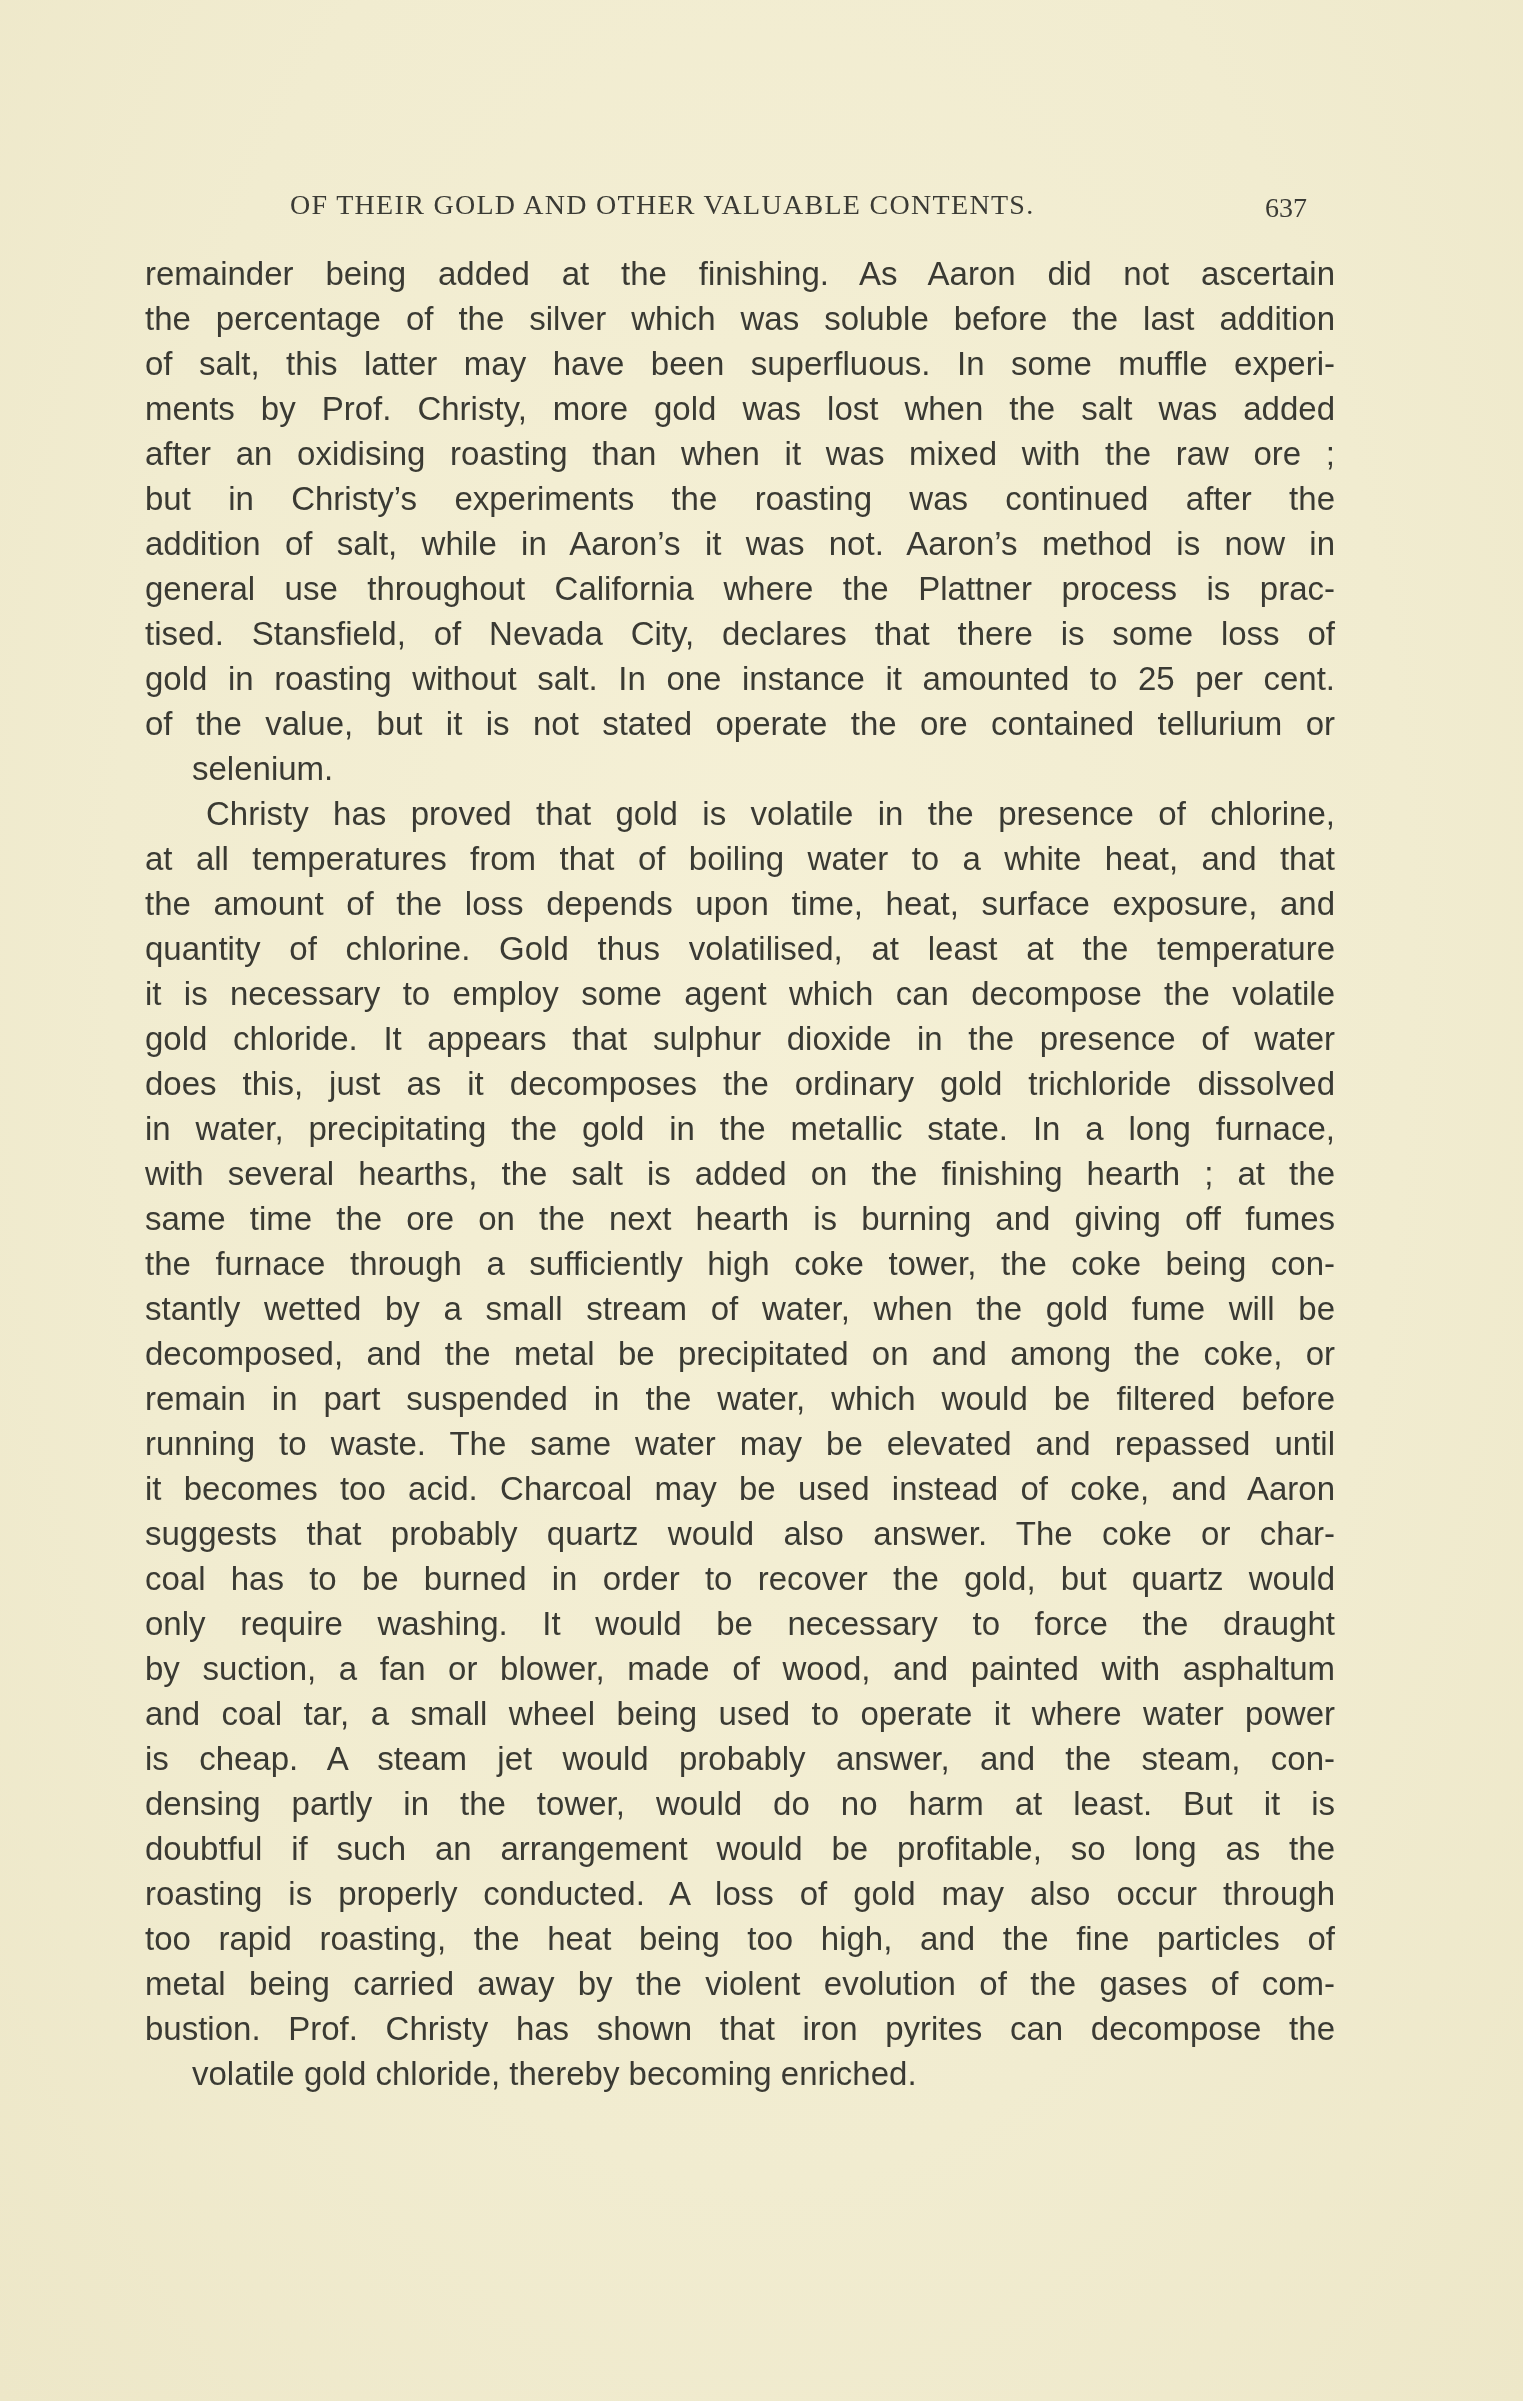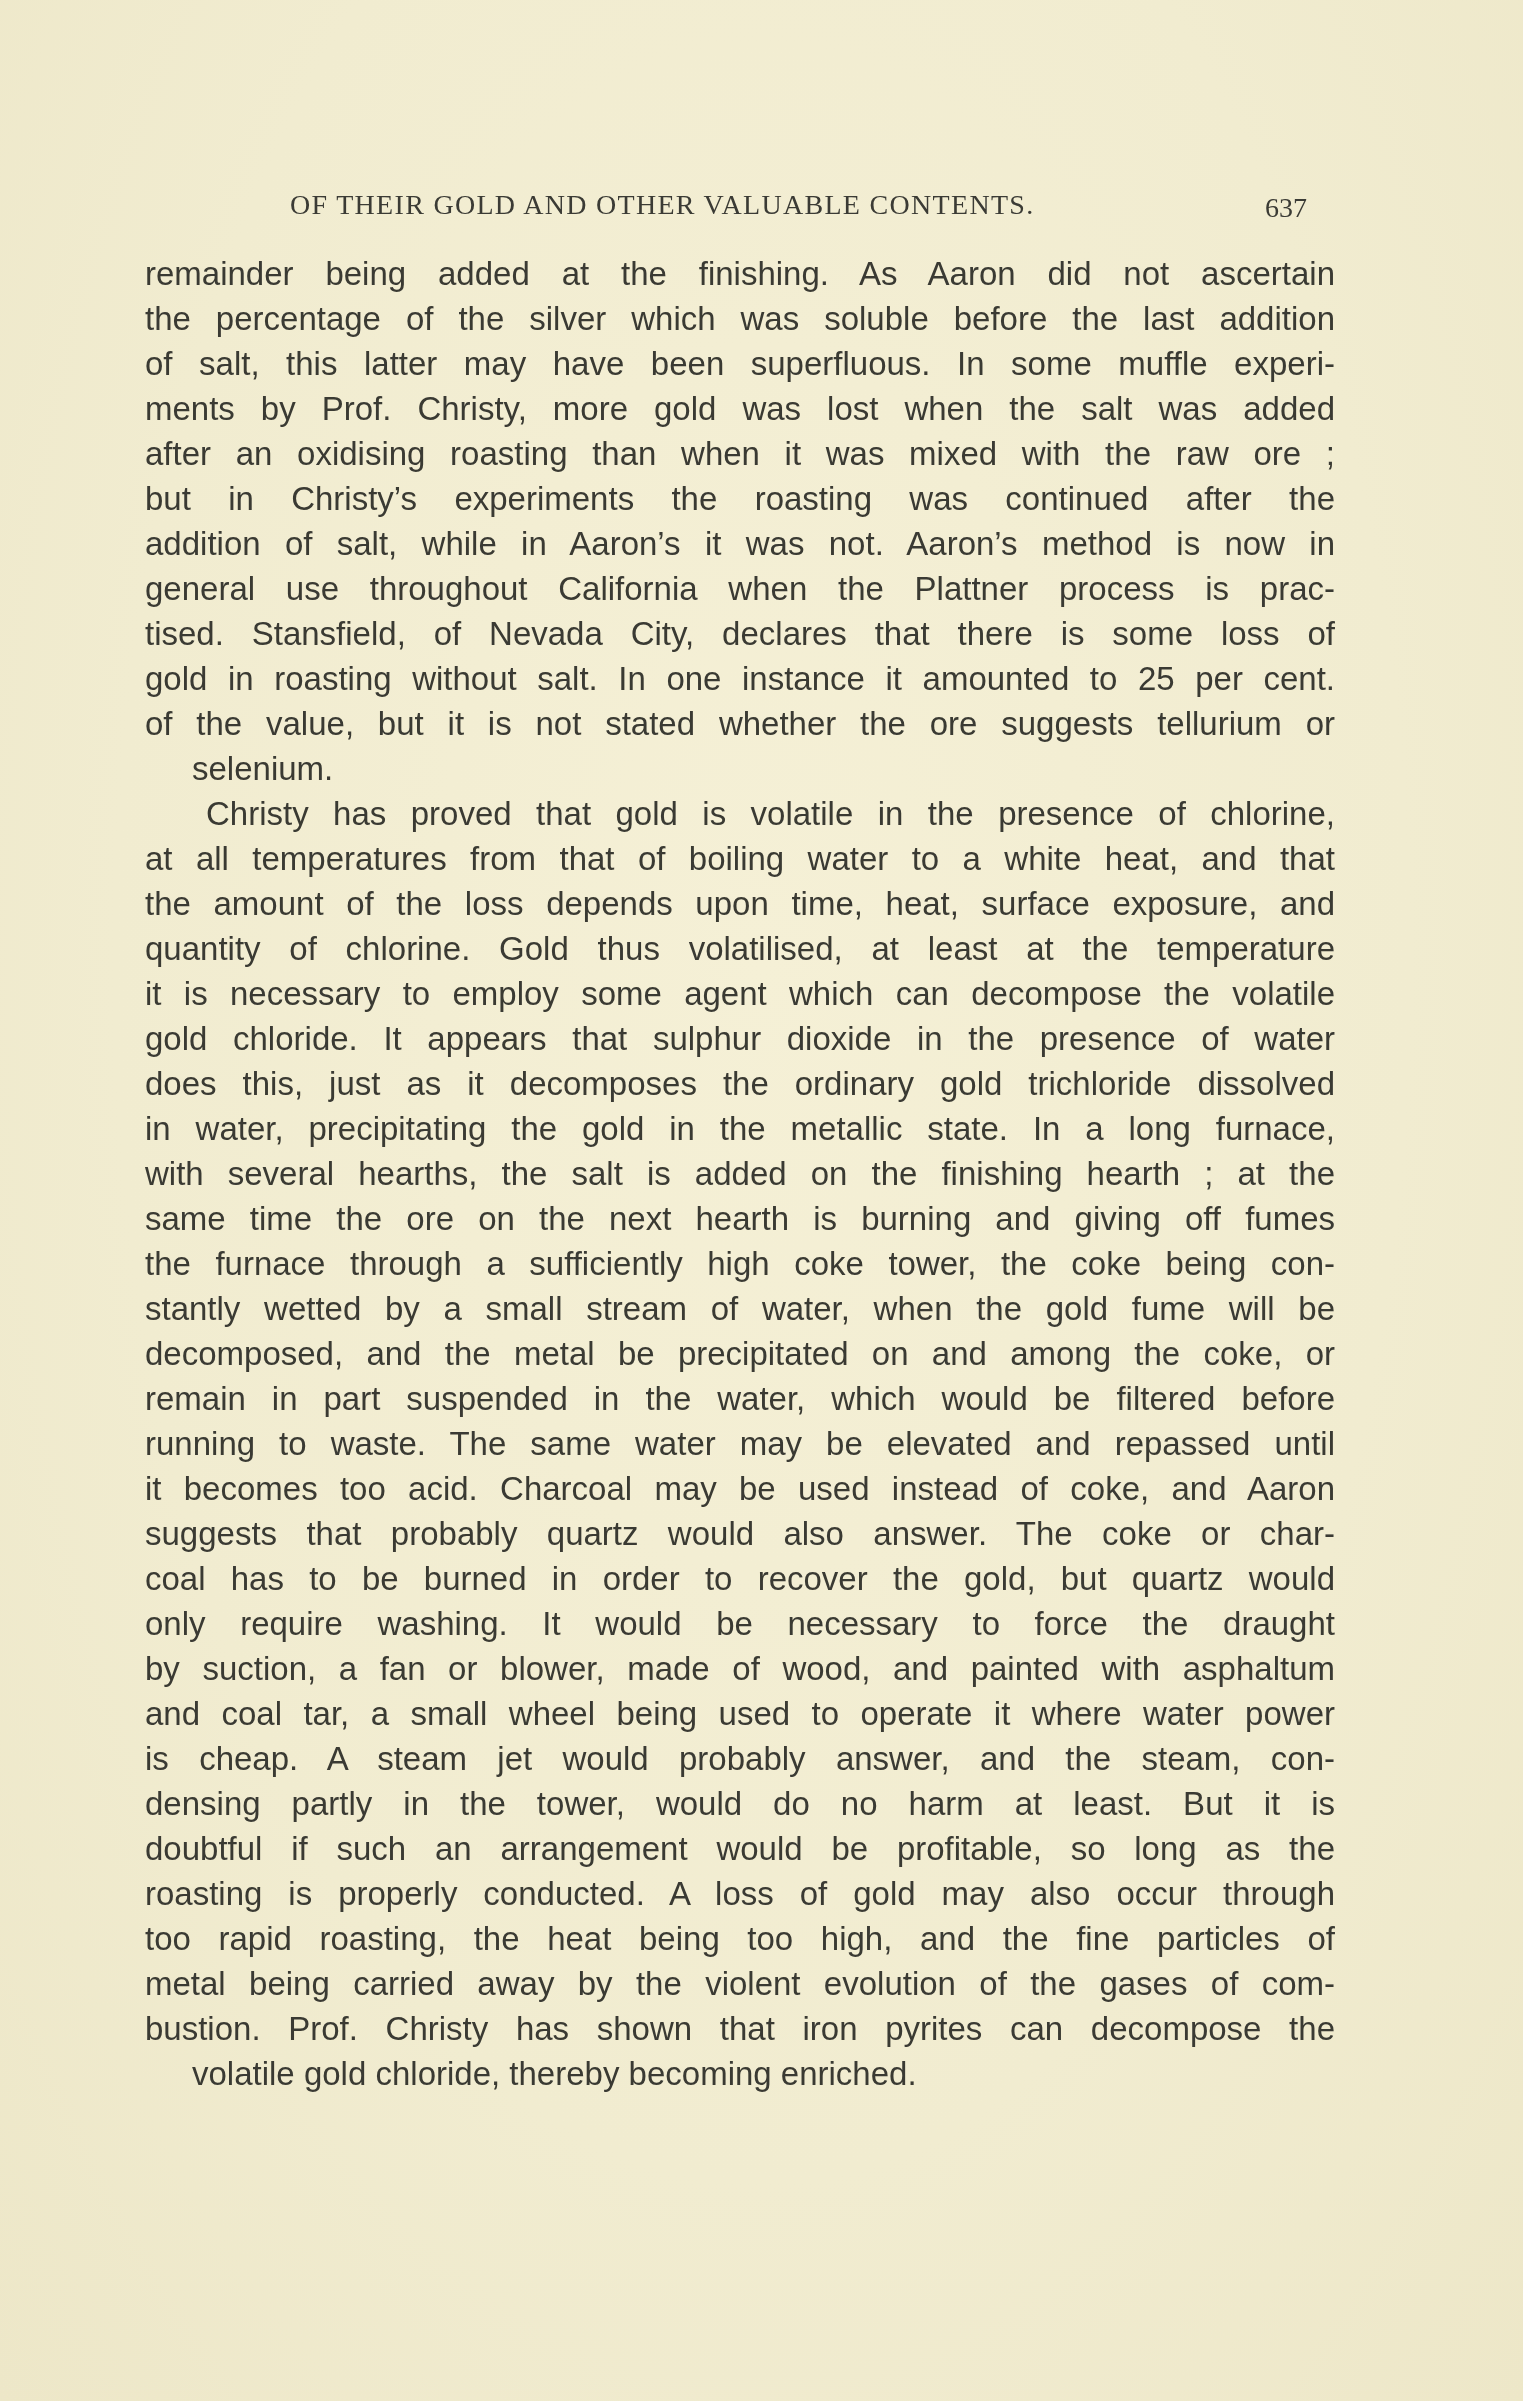--- a/index.html
+++ b/index.html
@@ -83,24 +83,24 @@
 
   <div class="body-text">
     <div>
       <span class="line">remainder being added at the finishing.  As Aaron did not ascertain</span>
       <span class="line">the percentage of the silver which was soluble before the last addition</span>
       <span class="line">of salt, this latter may have been superfluous.  In some muffle experi-</span>
       <span class="line">ments by Prof. Christy, more gold was lost when the salt was added</span>
       <span class="line">after an oxidising roasting than when it was mixed with the raw ore ;</span>
       <span class="line">but in Christy’s experiments the roasting was continued after the</span>
       <span class="line">addition of salt, while in Aaron’s it was not.  Aaron’s method is now in</span>
-      <span class="line">general use throughout California when the Plattner process is prac-</span>
+      <span class="line">general use throughout California where the Plattner process is prac-</span>
       <span class="line">tised.  Stansfield, of Nevada City, declares that there is some loss of</span>
       <span class="line">gold in roasting without salt.  In one instance it amounted to 25 per cent.</span>
-      <span class="line">of the value, but it is not stated whether the ore suggests tellurium or</span>
+      <span class="line">of the value, but it is not stated operate the ore contained tellurium or</span>
       <span class="line last">selenium.</span>
     </div>
     <div>
       <span class="line indent">Christy has proved that gold is volatile in the presence of chlorine,</span>
       <span class="line">at all temperatures from that of boiling water to a white heat, and that</span>
       <span class="line">the amount of the loss depends upon time, heat, surface exposure, and</span>
       <span class="line">quantity of chlorine.  Gold thus volatilised, at least at the temperature</span>
       <span class="line">it is necessary to employ some agent which can decompose the volatile</span>
       <span class="line">gold chloride.  It appears that sulphur dioxide in the presence of water</span>
       <span class="line">does this, just as it decomposes the ordinary gold trichloride dissolved</span>

